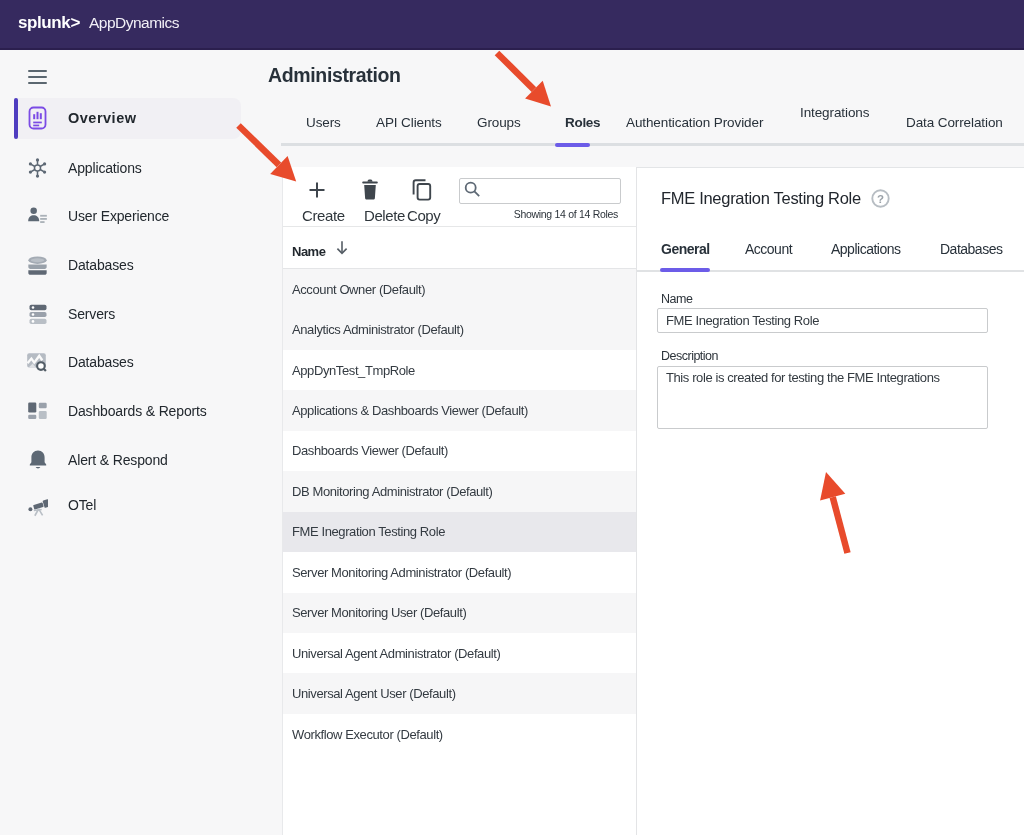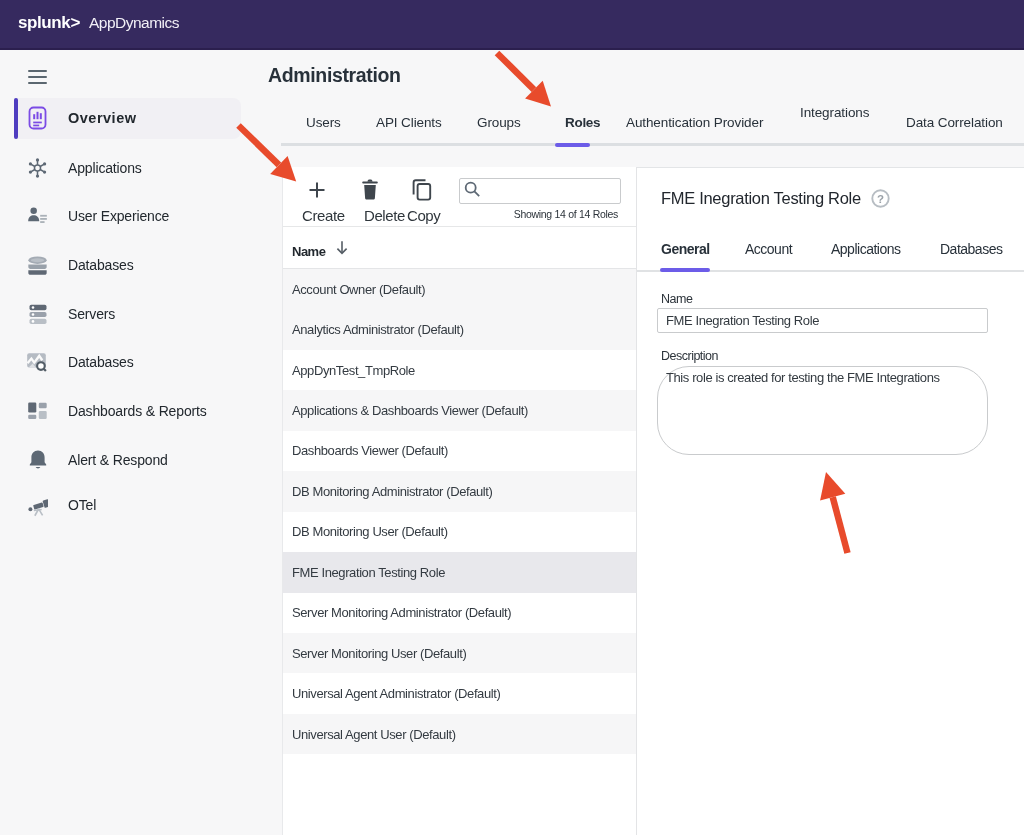--- a/index.html
+++ b/index.html
@@ -238,44 +238,44 @@
       </g>
     </svg></span>
 
 <div class="rows">
   <div class="row g">Account Owner (Default)</div>
   <div class="row g">Analytics Administrator (Default)</div>
   <div class="row">AppDynTest_TmpRole</div>
   <div class="row g">Applications &amp; Dashboards Viewer (Default)</div>
   <div class="row">Dashboards Viewer (Default)</div>
   <div class="row g">DB Monitoring Administrator (Default)</div>
-  <div class="row">DB Monitoring User (Default)</div>
   <div class="row sel">FME Inegration Testing Role</div>
   <div class="row">Server Monitoring Administrator (Default)</div>
   <div class="row g">Server Monitoring User (Default)</div>
   <div class="row">Universal Agent Administrator (Default)</div>
   <div class="row g">Universal Agent User (Default)</div>
+  <div class="row">Workflow Executor (Default)</div>
 </div>
 
 <div class="rtitle">FME Inegration Testing Role</div>
 <span class="abs" id="ic-q" style="left:871px; top:189px;"><svg width="19" height="19" viewBox="0 0 19 19">
       <circle cx="9.5" cy="9.5" r="8.2" fill="none" stroke="#b7bdc3" stroke-width="1.9"></circle>
       <text x="9.5" y="13.6" text-anchor="middle" font-family="Liberation Sans, sans-serif" font-size="11.5" font-weight="bold" fill="#9aa1a8">?</text>
     </svg></span>
 <div class="rtab" style="left:661px; font-weight:bold;">General</div>
 <div class="rtab" style="left:745px;">Account</div>
 <div class="rtab" style="left:831px;">Applications</div>
 <div class="rtab" style="left:940px;">Databases</div>
 <div class="rtabline"></div>
 <div class="gen-underline"></div>
 
 <div class="flabel" style="top:292px;">Name</div>
 <div class="finput" style="top:308px; height:25px; line-height:23px; padding-left:8px;">FME Inegration Testing Role</div>
 <div class="flabel" style="top:349px;">Description</div>
-<div class="finput" style="top:366px; height:89px; padding:2.5px 8px;border-radius:32px;">This role is created for testing the FME Integrations</div>
+<div class="finput" style="top:366px; height:63px; padding:2.5px 8px;">This role is created for testing the FME Integrations</div>
 
 <div id="svgicons"></div>
 
 <svg class="abs" style="left:0; top:0; pointer-events:none;" width="1024" height="835" viewBox="0 0 1024 835">
   <g fill="#e84b2c" stroke="none">
     <line x1="497" y1="53" x2="533.9" y2="89.6" stroke="#e84b2c" stroke-width="6.5"></line>
     <polygon points="551,106.5 525.1,98.5 542.7,80.7"></polygon>
     <line x1="238.5" y1="125.5" x2="278.9" y2="164.9" stroke="#e84b2c" stroke-width="6.5"></line>
     <polygon points="296.2,181.5 270.2,174 287.6,156"></polygon>
     <line x1="847.5" y1="553" x2="832.7" y2="497.1" stroke="#e84b2c" stroke-width="6.5"></line>

